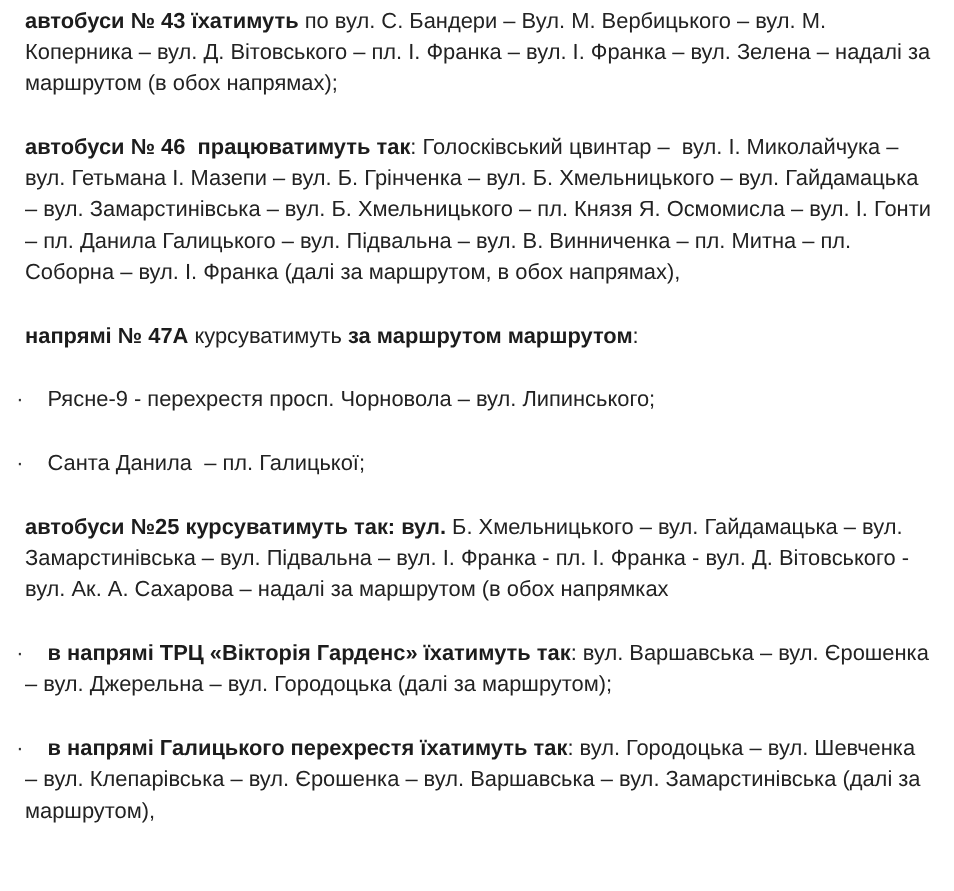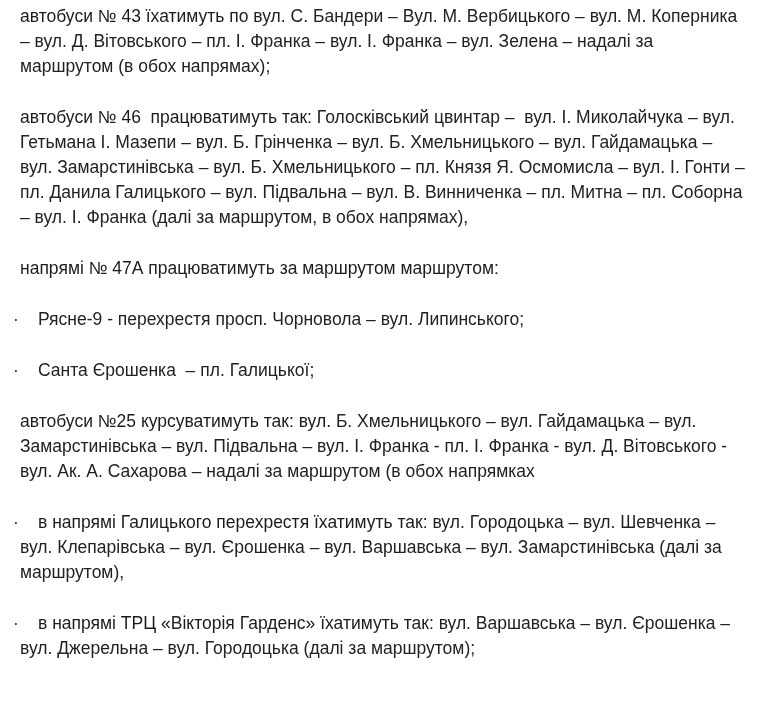--- a/index.html
+++ b/index.html
@@ -33,42 +33,42 @@
   p.bullet {
     text-indent: -7px;
   }
   .marker {
     display: inline-block;
     width: 25px;
     text-indent: 0;
     color: #333333;
   }
   .b {
-    font-weight: 400;
+    font-weight: 700;
     color: #1c1c1c;
   }
   .r {
     font-weight: 400;
   }
 </style>
 </head>
 <body>
 
 <main>
 
   <p class="block"><span class="b">автобуси № 43 їхатимуть</span><span class="r"> по вул. С. Бандери – Вул. М. Вербицького – вул. М. Коперника – вул. Д. Вітовського – пл. І. Франка – вул. І. Франка – вул. Зелена – надалі за маршрутом (в обох напрямах);</span></p>
 
   <p class="block"><span class="b">автобуси № 46  працюватимуть так</span><span class="r">: Голосківський цвинтар –  вул. І. Миколайчука – вул. Гетьмана І. Мазепи – вул. Б. Грінченка – вул. Б. Хмельницького – вул. Гайдамацька – вул. Замарстинівська – вул. Б. Хмельницького – пл. Князя Я. Осмомисла – вул. І. Гонти – пл. Данила Галицького – вул. Підвальна – вул. В. Винниченка – пл. Митна – пл. Соборна – вул. І. Франка (далі за маршрутом, в обох напрямах),</span></p>
 
-  <p class="block"><span class="b">напрямі № 47А</span><span class="r"> працюватимуть </span><span class="b">за маршрутом маршрутом</span><span class="r">:</span></p>
+  <p class="block"><span class="b">напрямі № 47А</span><span class="r"> курсуватимуть </span><span class="b">за маршрутом маршрутом</span><span class="r">:</span></p>
 
   <p class="block bullet"><span class="marker">·</span><span class="r">Рясне-9 - перехрестя просп. Чорновола – вул. Липинського;</span></p>
 
-  <p class="block bullet"><span class="marker">·</span><span class="r">Санта Єрошенка  – пл. Галицької;</span></p>
+  <p class="block bullet"><span class="marker">·</span><span class="r">Санта Данила  – пл. Галицької;</span></p>
 
   <p class="block"><span class="b">автобуси №25 курсуватимуть так: вул.</span><span class="r"> Б. Хмельницького – вул. Гайдамацька – вул. Замарстинівська – вул. Підвальна – вул. І. Франка - пл. І. Франка - вул. Д. Вітовського - вул. Ак. А. Сахарова – надалі за маршрутом (в обох напрямках</span></p>
 
 
+  <p class="block bullet"><span class="marker">·</span><span class="b">в напрямі ТРЦ «Вікторія Гарденс» їхатимуть так</span><span class="r">: вул. Варшавська – вул. Єрошенка – вул. Джерельна – вул. Городоцька (далі за маршрутом);</span></p>
+
   <p class="block bullet"><span class="marker">·</span><span class="b">в напрямі Галицького перехрестя їхатимуть так</span><span class="r">: вул. Городоцька – вул. Шевченка – вул. Клепарівська – вул. Єрошенка – вул. Варшавська – вул. Замарстинівська (далі за маршрутом),</span></p>
-
-  <p class="block bullet"><span class="marker">·</span><span class="b">в напрямі ТРЦ «Вікторія Гарденс» їхатимуть так</span><span class="r">: вул. Варшавська – вул. Єрошенка – вул. Джерельна – вул. Городоцька (далі за маршрутом);</span></p>
 
 </main>
 
 </body></html>

